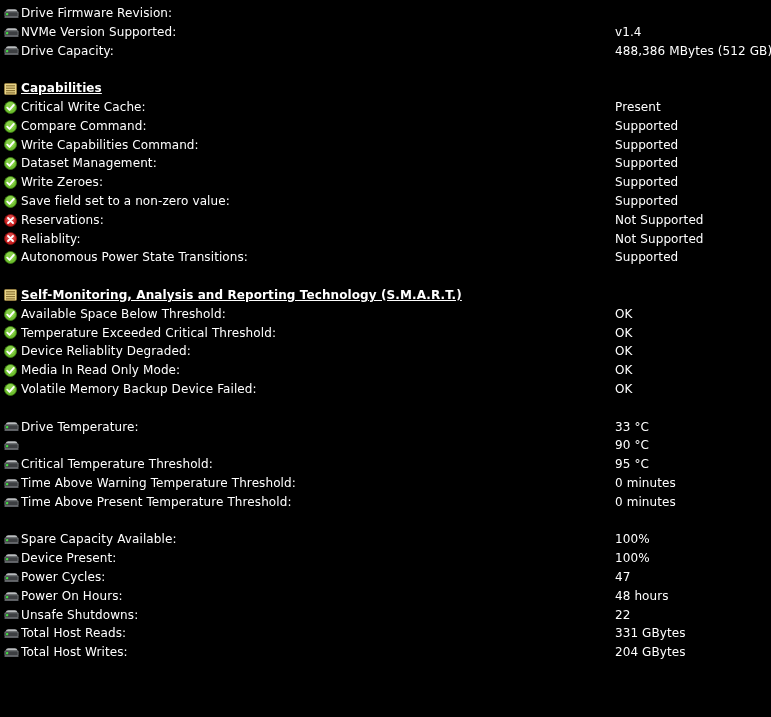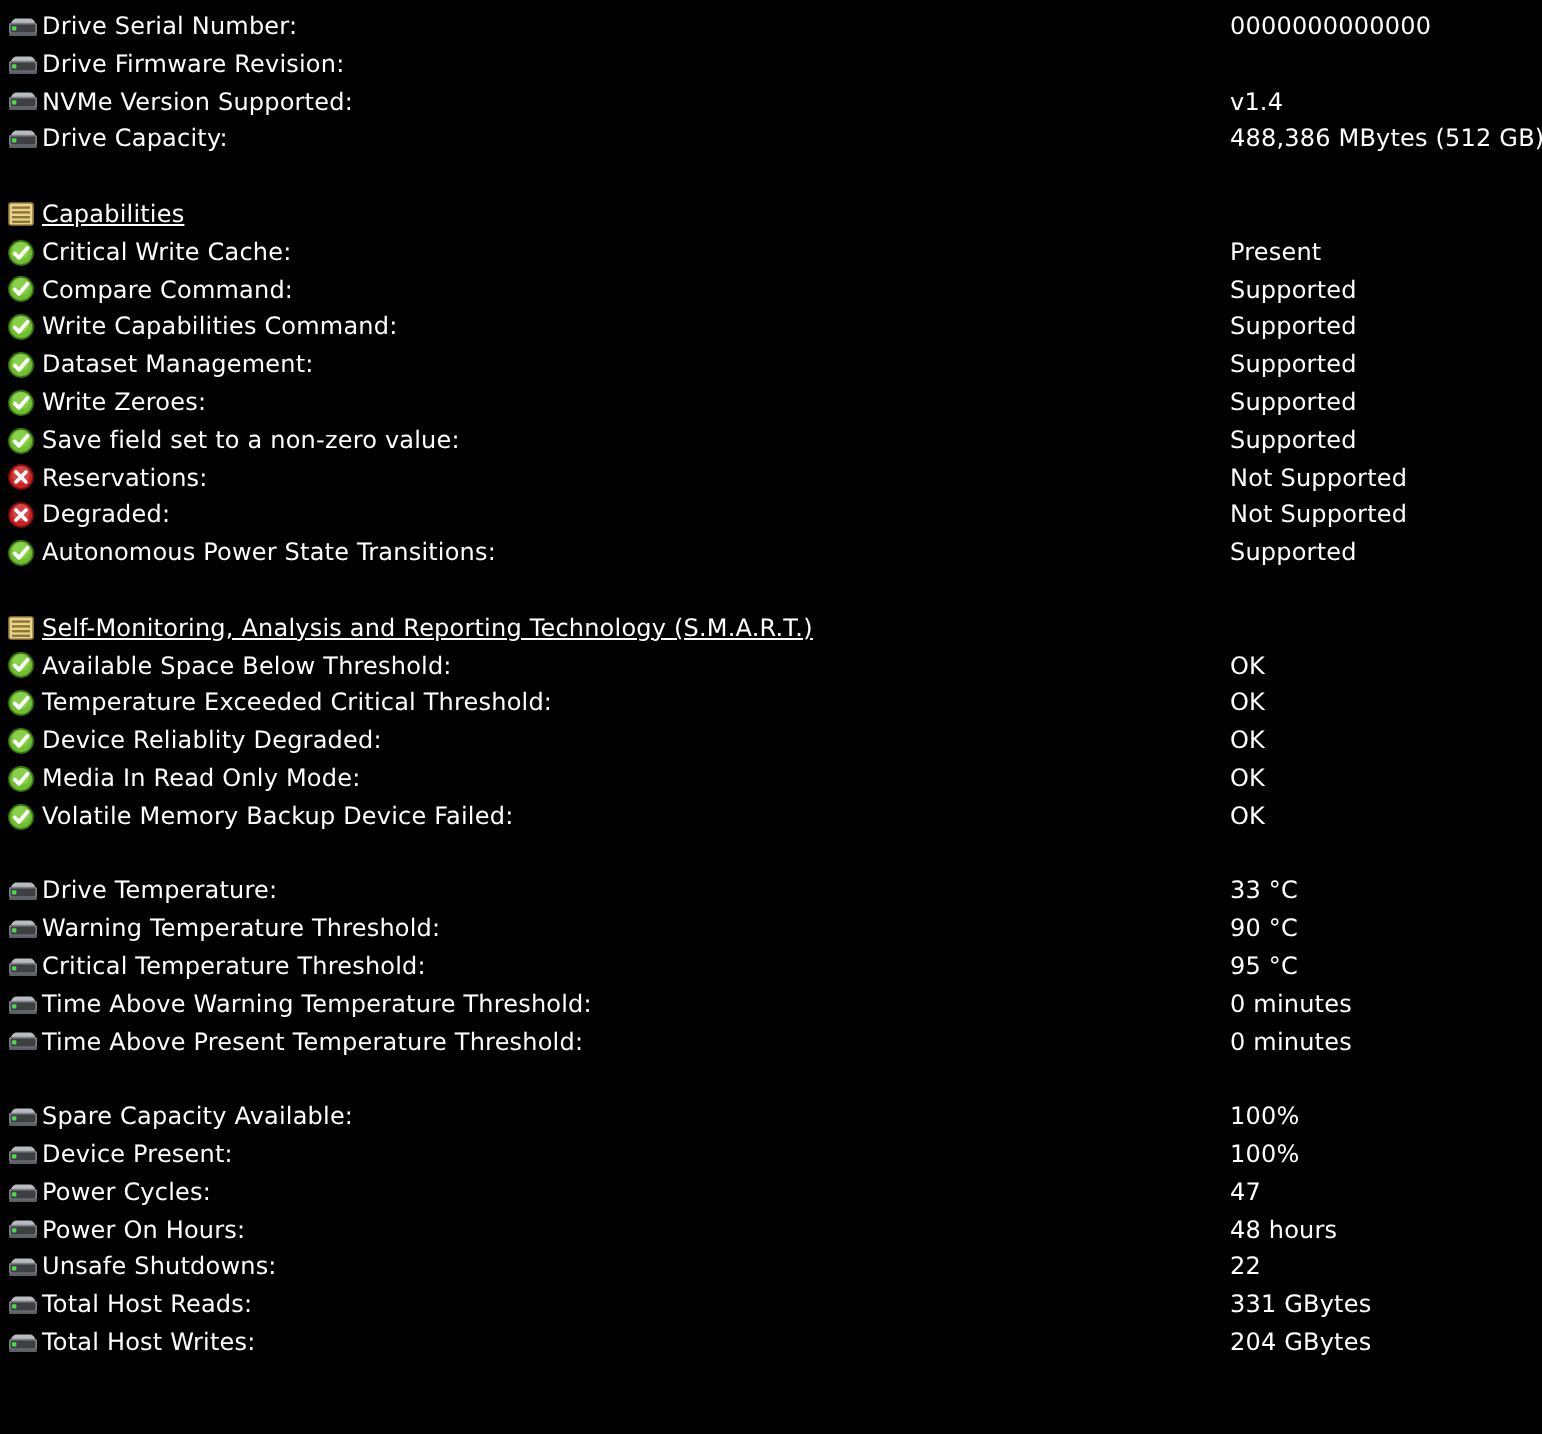--- a/index.html
+++ b/index.html
@@ -56,54 +56,41 @@
   .value {
     position: absolute;
     left: 615px;
     top: 0;
     font-size: 12px;
     color: #ffffff;
     letter-spacing: 0.1px;
   }
 
   .row.header .label {
-    font-weight: normal;
+    font-weight: bold;
     text-decoration: underline;
     color: #ffffff;
   }
 
   
   .ico { display:block; }
 
   
   .ico-drive { width: 15px; height: 11px; }
 
   
   .ico-doc { width: 13px; height: 12px; }
 
   
   .ico-status { width: 13px; height: 13px; }
 </style>
 </head>
 <body>
 
 <div id="root">
-    <div class="row">
-      <span class="icon-cell">
-        <svg class="ico ico-drive" viewBox="0 0 15 11" xmlns="http://www.w3.org/2000/svg">
-          <path d="M1.5 3.5 Q2.5 1.2 4.2 1.2 L11.0 1.2 Q12.8 1.2 13.6 3.5 Z" fill="#b9bcbe"></path>
-          <rect x="0.5" y="3.4" width="14" height="5.6" rx="1.1" fill="#7d8084"></rect>
-          <rect x="1.3" y="4.2" width="12.4" height="4.0" rx="0.7" fill="#3d3f42"></rect>
-          <rect x="2.0" y="5.1" width="2.2" height="2.2" rx="0.4" fill="#44dd44"></rect>
-          <rect x="0.5" y="8.6" width="14" height="1.4" rx="0.6" fill="#5c5f63"></rect>
-        </svg>
-      </span>
-      <span class="label">Drive Serial Number:</span>
-      <span class="value">0000000000000</span>
-    </div>
     <div class="row">
       <span class="icon-cell">
         <svg class="ico ico-drive" viewBox="0 0 15 11" xmlns="http://www.w3.org/2000/svg">
           <path d="M1.5 3.5 Q2.5 1.2 4.2 1.2 L11.0 1.2 Q12.8 1.2 13.6 3.5 Z" fill="#b9bcbe"></path>
           <rect x="0.5" y="3.4" width="14" height="5.6" rx="1.1" fill="#7d8084"></rect>
           <rect x="1.3" y="4.2" width="12.4" height="4.0" rx="0.7" fill="#3d3f42"></rect>
           <rect x="2.0" y="5.1" width="2.2" height="2.2" rx="0.4" fill="#44dd44"></rect>
           <rect x="0.5" y="8.6" width="14" height="1.4" rx="0.6" fill="#5c5f63"></rect>
         </svg>
       </span>
@@ -227,21 +214,21 @@
       <span class="value">Not Supported</span>
     </div>
     <div class="row">
       <span class="icon-cell">
         <svg class="ico ico-status" viewBox="0 0 13 13" xmlns="http://www.w3.org/2000/svg">
           <circle cx="6.5" cy="6.5" r="6" fill="#cc2222" stroke="#7d0f0f" stroke-width="0.9"></circle>
           <circle cx="6.5" cy="5.2" r="4.3" fill="#e96363" opacity="0.5"></circle>
           <path d="M4.0 4.0 L9.0 9.0 M9.0 4.0 L4.0 9.0" fill="none" stroke="#ffffff" stroke-width="1.8" stroke-linecap="round"></path>
         </svg>
       </span>
-      <span class="label">Degraded:</span>
+      <span class="label">Reliablity:</span>
       <span class="value">Not Supported</span>
     </div>
     <div class="row">
       <span class="icon-cell">
         <svg class="ico ico-status" viewBox="0 0 13 13" xmlns="http://www.w3.org/2000/svg">
           <circle cx="6.5" cy="6.5" r="6" fill="#6fbf2f" stroke="#3b7a14" stroke-width="0.9"></circle>
           <circle cx="6.5" cy="5.2" r="4.3" fill="#9ade5c" opacity="0.55"></circle>
           <path d="M3.3 6.7 L5.5 8.9 L9.8 3.9" fill="none" stroke="#ffffff" stroke-width="1.9" stroke-linecap="round" stroke-linejoin="round"></path>
         </svg>
       </span>
@@ -333,21 +320,20 @@
     <div class="row">
       <span class="icon-cell">
         <svg class="ico ico-drive" viewBox="0 0 15 11" xmlns="http://www.w3.org/2000/svg">
           <path d="M1.5 3.5 Q2.5 1.2 4.2 1.2 L11.0 1.2 Q12.8 1.2 13.6 3.5 Z" fill="#b9bcbe"></path>
           <rect x="0.5" y="3.4" width="14" height="5.6" rx="1.1" fill="#7d8084"></rect>
           <rect x="1.3" y="4.2" width="12.4" height="4.0" rx="0.7" fill="#3d3f42"></rect>
           <rect x="2.0" y="5.1" width="2.2" height="2.2" rx="0.4" fill="#44dd44"></rect>
           <rect x="0.5" y="8.6" width="14" height="1.4" rx="0.6" fill="#5c5f63"></rect>
         </svg>
       </span>
-      <span class="label">Warning Temperature Threshold:</span>
       <span class="value">90 °C</span>
     </div>
     <div class="row">
       <span class="icon-cell">
         <svg class="ico ico-drive" viewBox="0 0 15 11" xmlns="http://www.w3.org/2000/svg">
           <path d="M1.5 3.5 Q2.5 1.2 4.2 1.2 L11.0 1.2 Q12.8 1.2 13.6 3.5 Z" fill="#b9bcbe"></path>
           <rect x="0.5" y="3.4" width="14" height="5.6" rx="1.1" fill="#7d8084"></rect>
           <rect x="1.3" y="4.2" width="12.4" height="4.0" rx="0.7" fill="#3d3f42"></rect>
           <rect x="2.0" y="5.1" width="2.2" height="2.2" rx="0.4" fill="#44dd44"></rect>
           <rect x="0.5" y="8.6" width="14" height="1.4" rx="0.6" fill="#5c5f63"></rect>

